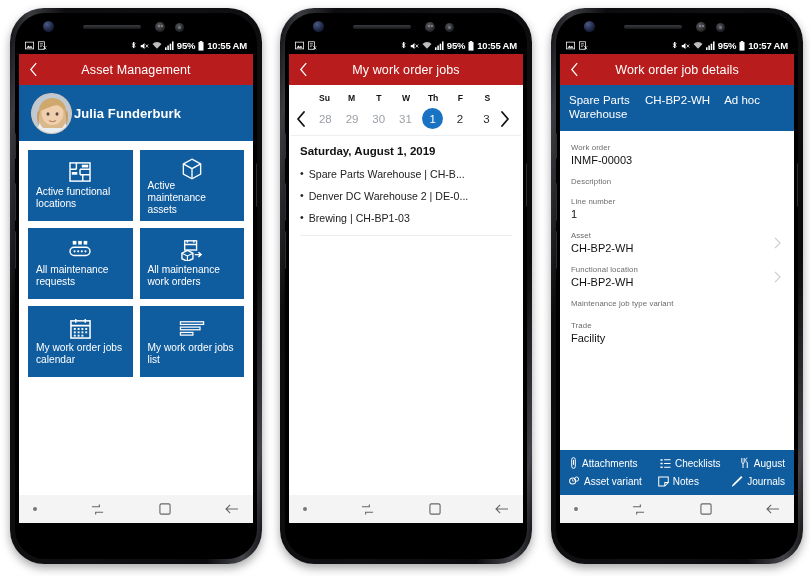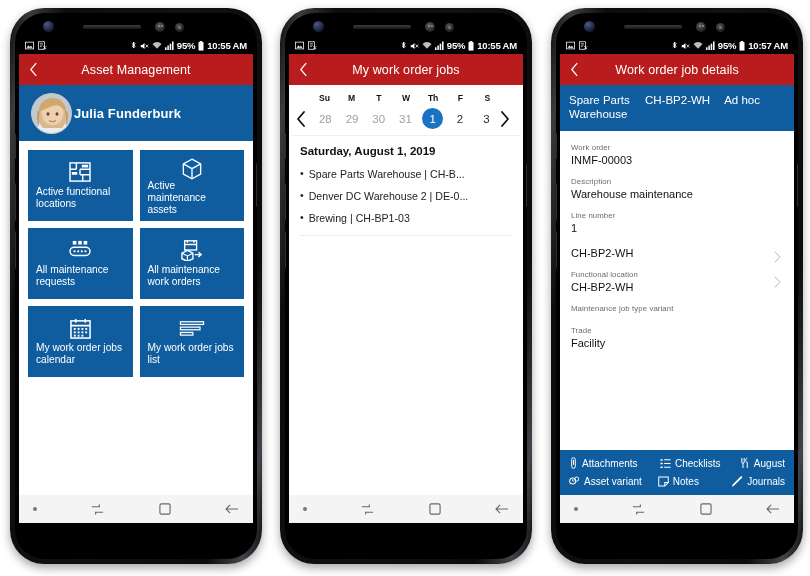--- a/index.html
+++ b/index.html
@@ -605,27 +605,27 @@
           <div class="pv">Ad hoc</div>
         </div>
 
         <div class="fields">
           <div class="field">
             <div class="lbl">Work order</div>
             <div class="val">INMF-00003</div>
           </div>
           <div class="field">
             <div class="lbl">Description</div>
-            <div class="val">Warehouse maintenance</div>
           </div>
           <div class="field">
             <div class="lbl">Line number</div>
             <div class="val">1</div>
           </div>
           <div class="field">
+            <div class="lbl">Asset</div>
             <div class="val">CH-BP2-WH</div>
             <div class="chev">
               <svg width="7" height="12" viewBox="0 0 8 14">
                   <path d="M1 1l6 6-6 6" fill="none" stroke="#c3c8cd" stroke-width="1.2"></path>
                 </svg>
             </div>
           </div>
           <div class="field">
             <div class="lbl">Functional location</div>
             <div class="val">CH-BP2-WH</div>

